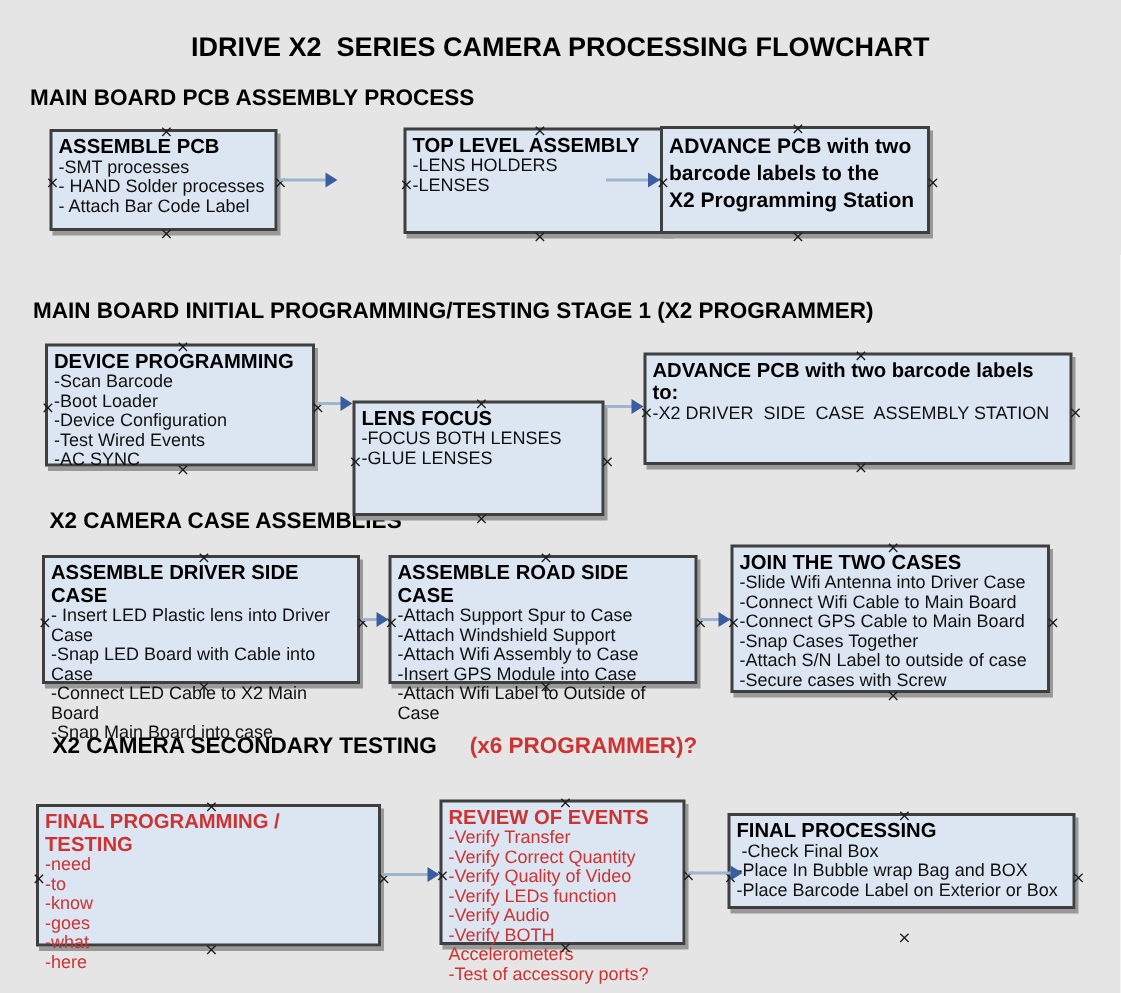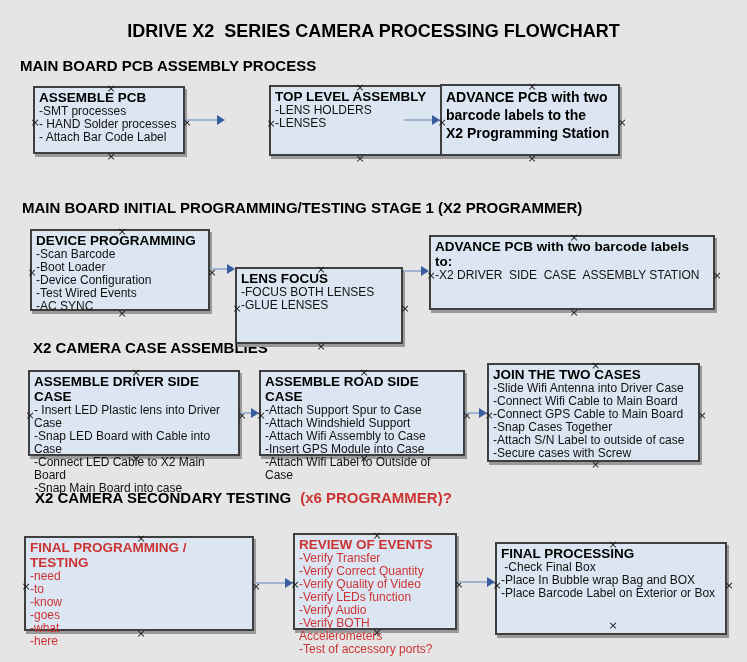--- a/index.html
+++ b/index.html
@@ -9,21 +9,21 @@
   }
   #page-title{
     position:absolute;left:0;top:21px;width:100%;text-align:center;
     font-weight:bold;font-size:18px;white-space:pre;letter-spacing:0px;
   }
   .sec-h{position:absolute;font-weight:bold;font-size:15px;white-space:pre;}
   #h1{left:20px;top:57px;}
   #h2{left:22px;top:199px;}
   #h3{left:33px;top:339px;}
   #h4{left:35px;top:489px;}
-  .hsp{margin-left:9px;}
+  .hsp{margin-left:22px;}
   .red{color:var(--red,#cc3333);}
 
   .flowbox{
     position:absolute;box-sizing:border-box;
     background:var(--box-fill,#dce6f2);
     border:2px solid var(--box-border,#3f3f3f);
     box-shadow:2px 3px 0 var(--shadow,#999999);
     padding:2px 4px 1px 4px;overflow:visible;
   }
   .box-title{font-weight:bold;font-size:13.5px;line-height:15px;white-space:pre-line;}
@@ -35,21 +35,21 @@
   #b2{left:225px;top:85px;width:178px;height:71px;margin-left:44px;}
   #b3{left:440px;top:84px;width:180px;height:72px;}
   #b4{left:30px;top:229px;width:180px;height:82px;}
   #b5{left:235px;top:231px;width:168px;height:77px;margin-top:36px;}
   #b6{left:429px;top:235px;width:286px;height:75px;}
   #b7{left:28px;top:370px;width:212px;height:86px;}
   #b8{left:259px;top:370px;width:206px;height:86px;}
   #b9{left:487px;top:363px;width:213px;height:99px;}
   #b10{left:24px;top:536px;width:230px;height:95px;}
   #b11{left:293px;top:533px;width:164px;height:97px;}
-  #b12{left:495px;top:542px;width:232px;height:93px;}
+  #b12{left:485px;top:542px;width:232px;height:64px;}
 
   .cp{
     position:absolute;transform:translate(-50%,-50%);
     font-size:11px;line-height:1;color:#1c1c1c;pointer-events:none;
     font-family:"DejaVu Sans",sans-serif;
   }
   .arrow{position:absolute;height:0;}
   .al{position:absolute;left:1px;right:7px;top:-1px;height:2px;background:var(--arrow-line,#9fb4cf);}
   .ah{position:absolute;right:0;top:-5px;width:0;height:0;
       border-left:8px solid var(--arrow-head,#3a5da0);

